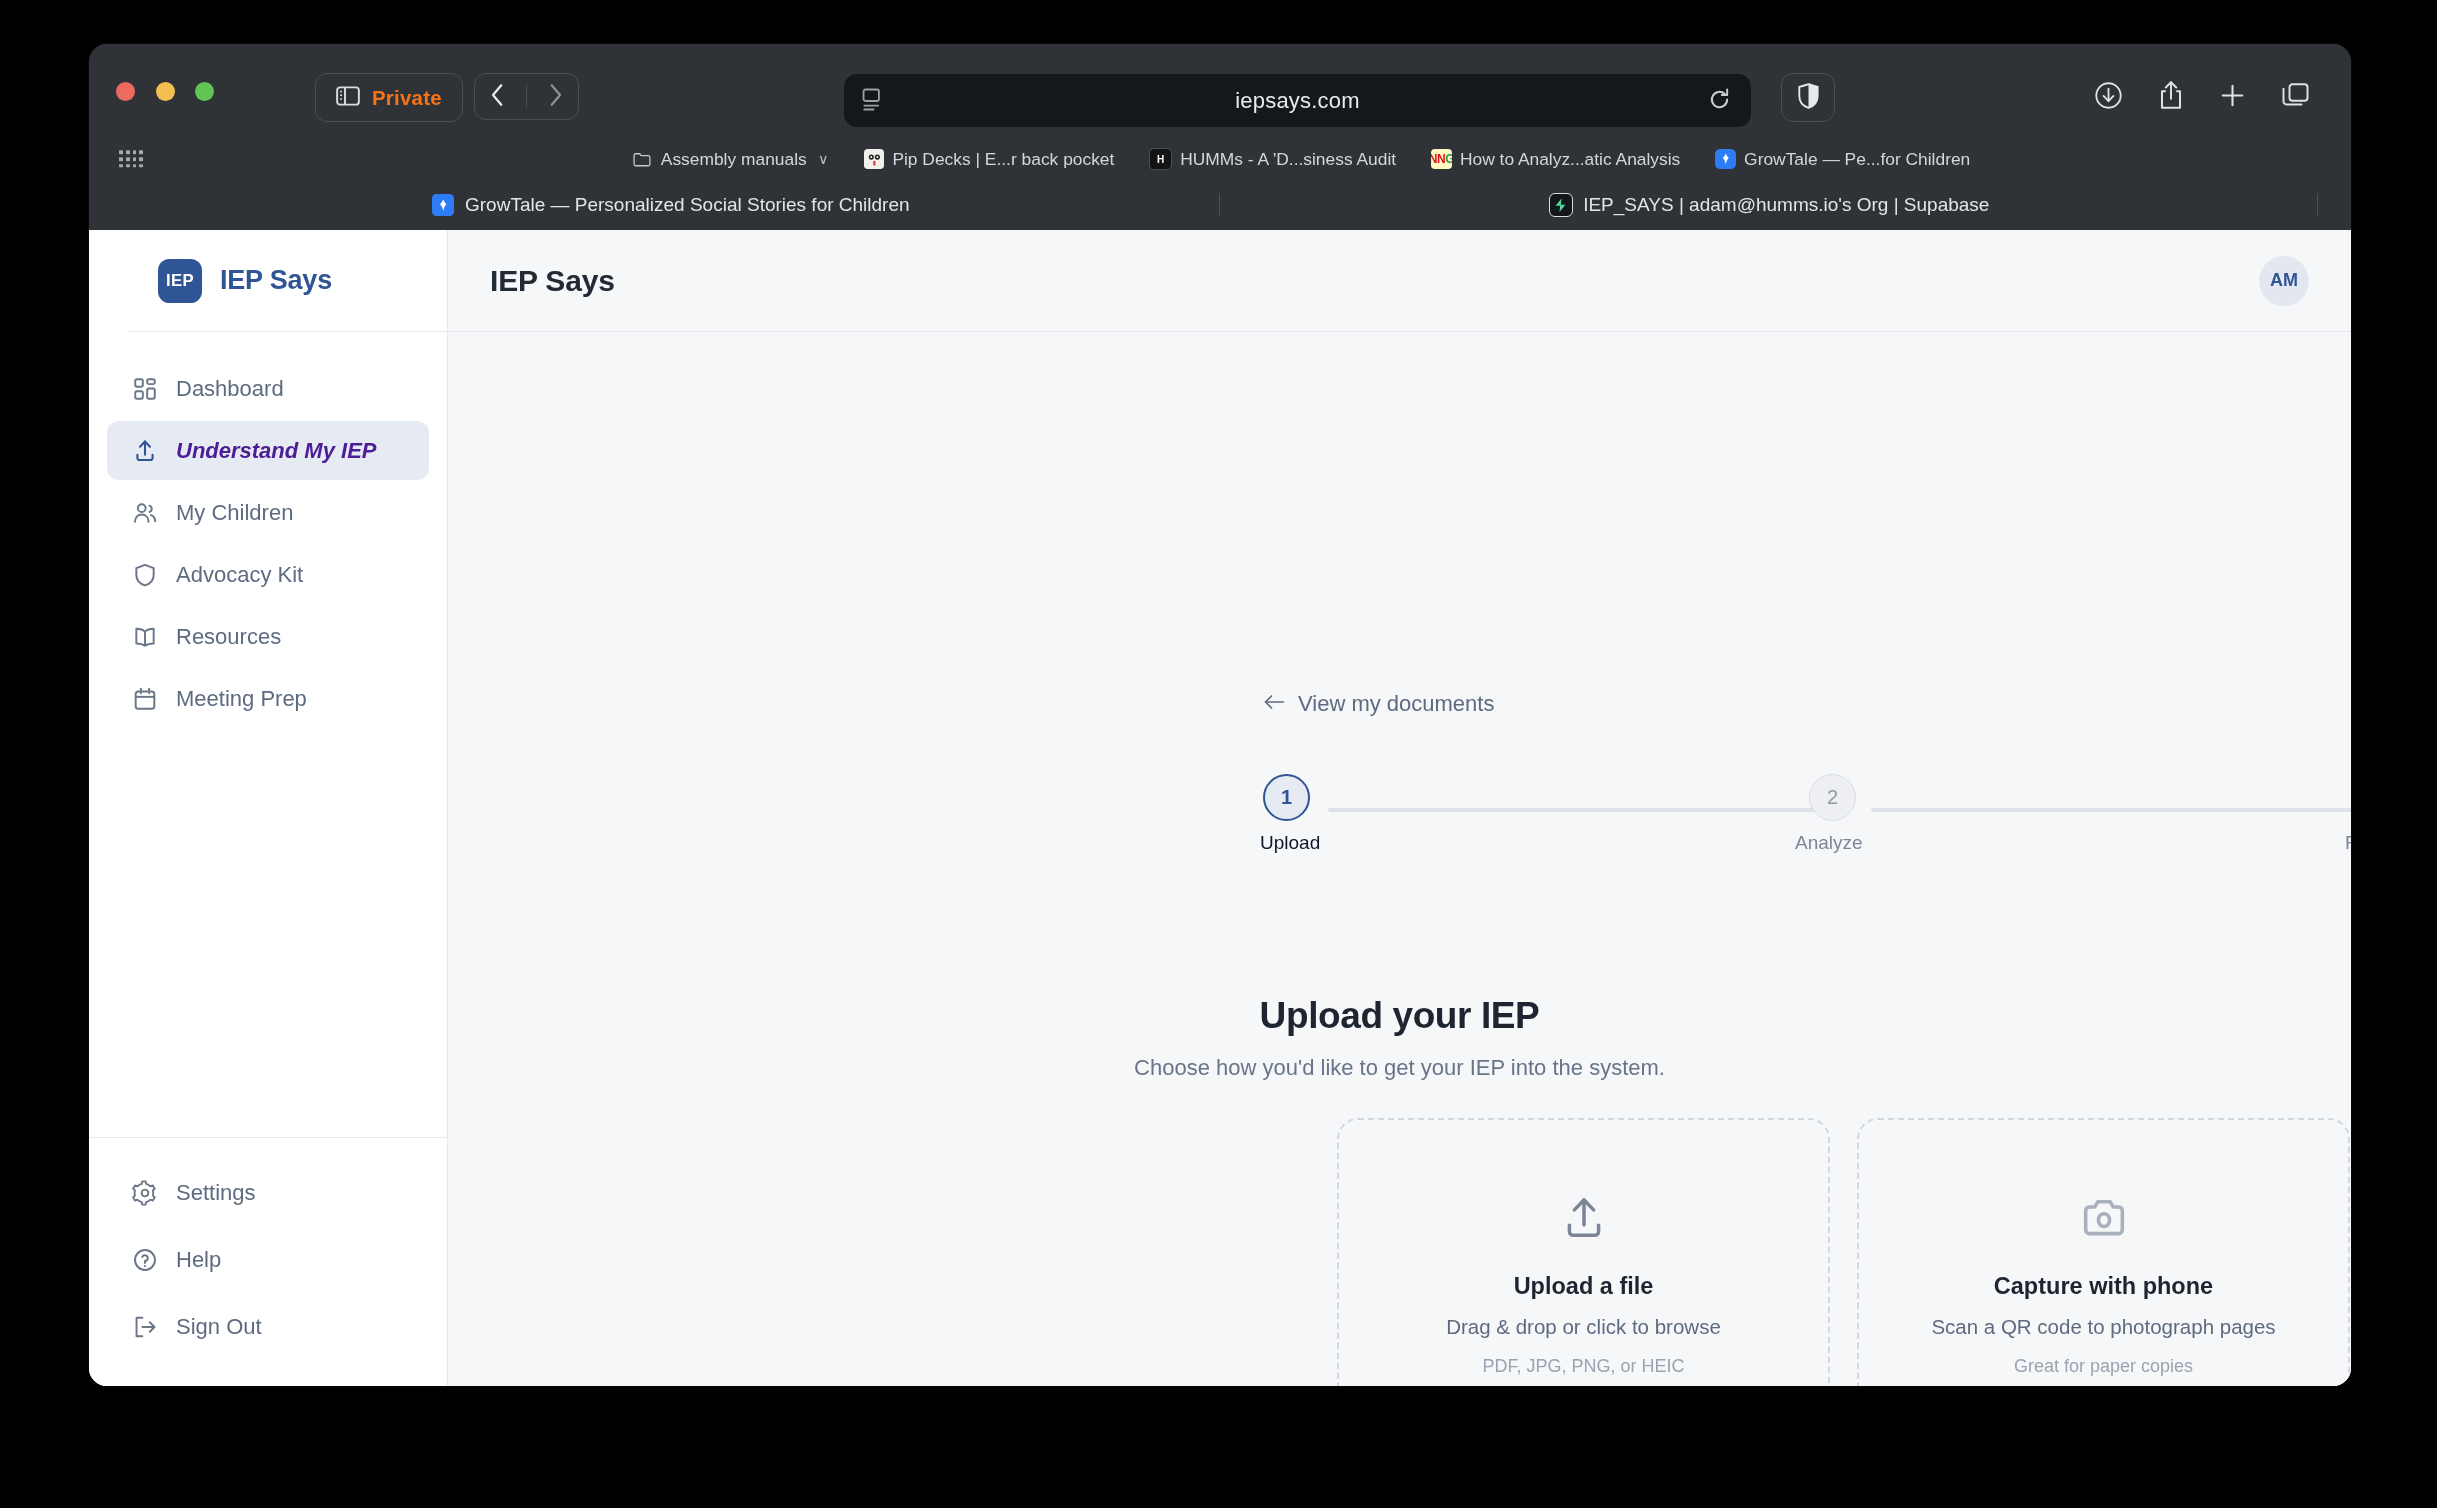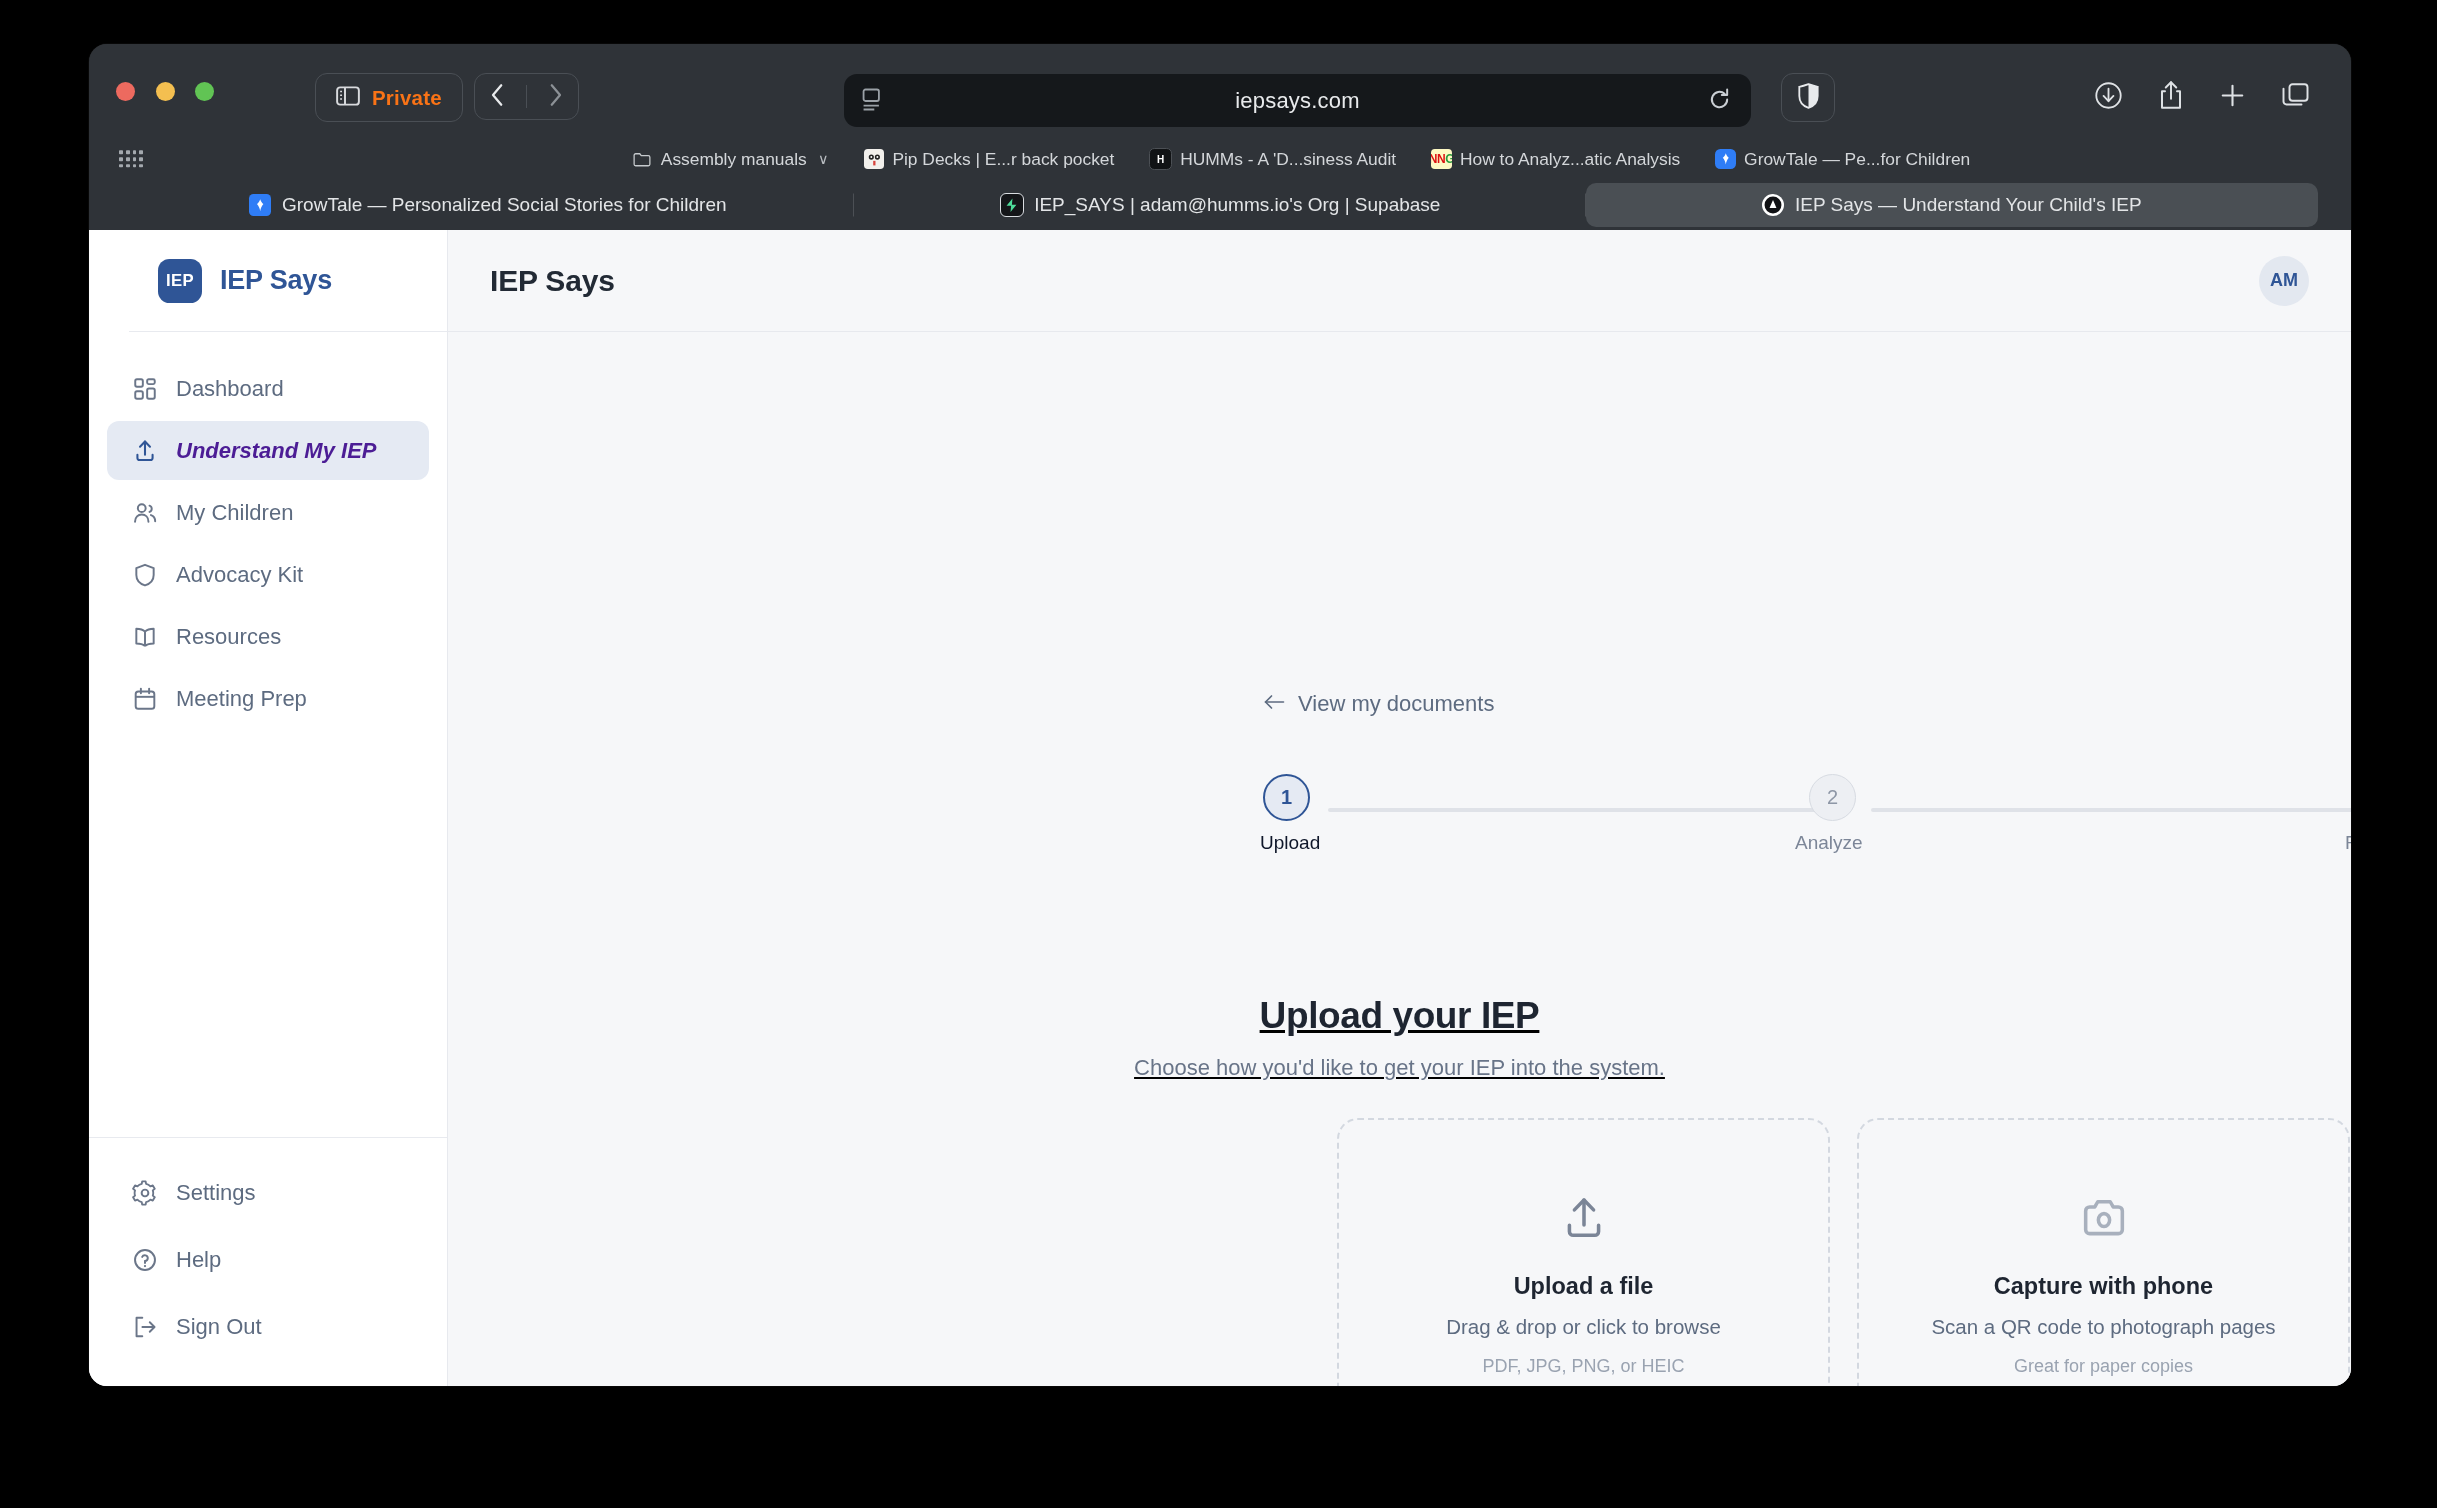--- a/index.html
+++ b/index.html
@@ -410,21 +410,20 @@
     height: 3.8px;
     background: #dfe2e8;
     border-radius: 2.3px;
   }
 
   .upload-head {
     position: absolute;
     left: 0; right: 0;
     top: 663px;
     text-align: center;
-    text-decoration: underline;
   }
   .upload-title {
     font-size: 37px;
     font-weight: 700;
     color: #1e2531;
     letter-spacing: -0.4px;
     margin: 0;
   }
   .upload-sub {
     margin: 18px 0 0 0;
@@ -644,29 +643,20 @@
       <div class="tab">
         <span class="tab-fav tabfav-supabase">
           <svg width="13" height="14.4" viewBox="0 0 17 19">
             <path d="M9.8 0.5 L2 10.2 L8 10.2 L7.2 18.5 L15 8.8 L9 8.8 Z" fill="#4edb9a"></path>
           </svg>
         </span>
         <span>IEP_SAYS | adam@humms.io's Org | Supabase</span>
         <span class="sep"></span>
       </div>
 
-      <div class="tab active">
-        <span class="tab-fav tabfav-iepsays">
-          <svg width="20" height="20" viewBox="0 0 26 26">
-            <circle cx="13" cy="13" r="11" fill="#101114"></circle>
-            <path d="M13 6.5 L17.5 17 L8.5 17 Z" fill="#ffffff"></path>
-          </svg>
-        </span>
-        <span>IEP Says — Understand Your Child's IEP</span>
-      </div>
 
     </div>
 
     <div class="page">
 
       <div class="sidebar">
 
         <div class="brand">
           <span class="brand-logo">IEP</span>
           <span class="brand-name">IEP Says</span>

